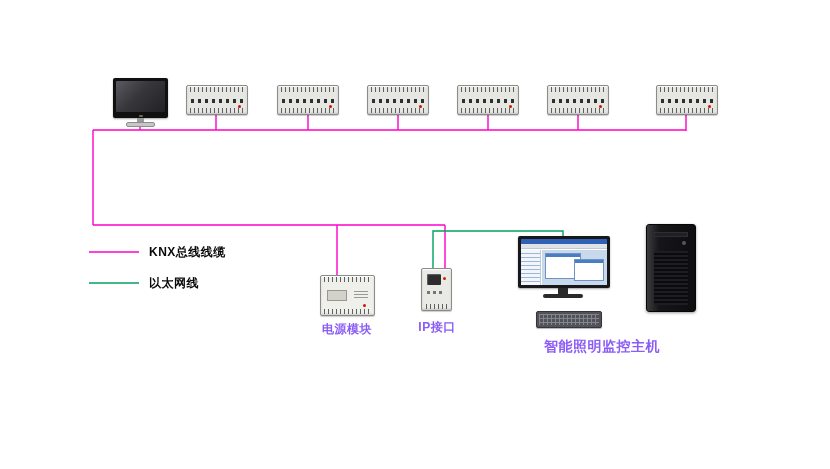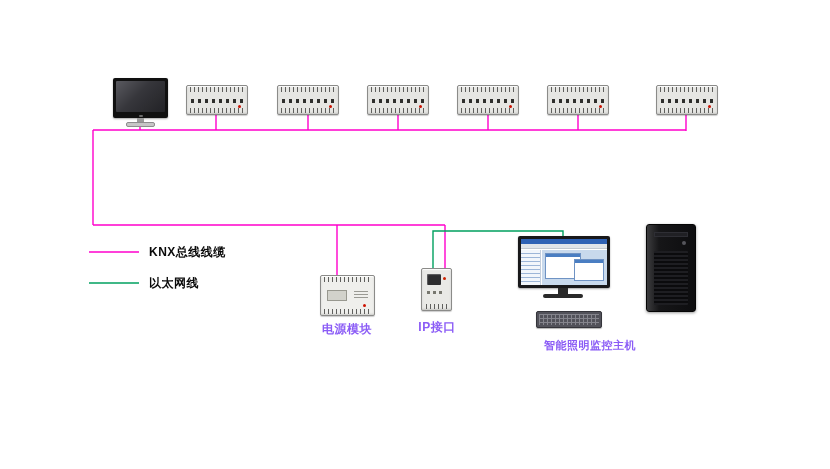--- a/index.html
+++ b/index.html
@@ -72,21 +72,21 @@
     border:1px solid #050505; border-radius:3px; box-shadow:0 1px 3px rgba(0,0,0,.4); }
   .tw-bay { position:absolute; left:7px; right:7px; top:7px; height:5px; background:#202024; border:1px solid #2e2e34; }
   .tw-power { position:absolute; right:9px; top:16px; width:4px; height:4px; background:#55555c; border-radius:50%; }
   .tw-grill { position:absolute; left:7px; right:7px; top:26px; bottom:6px; border-radius:1px;
     background:repeating-linear-gradient(180deg,#1e1e22 0 2px, #0b0b0d 2px 4px); }
 
   
   .legend-row { display:flex; align-items:center; gap:9px; height:12px; }
   .legend-label { font-size:12px; font-weight:bold; color:#0a0a0a; letter-spacing:.5px; white-space:nowrap; }
   .device-label { font-size:12px; font-weight:bold; color:#8b5cf6; text-align:center; letter-spacing:.5px; white-space:nowrap; }
-  .host-label { font-size:11px; text-align:left; }
+  .host-label { font-size:14px; text-align:left; }
 </style>
 </head>
 <body>
 
 <div class="canvas">
 
   <svg class="abs wires" width="830" height="469" viewBox="0 0 830 469">
     <path fill="none" stroke-width="1.4" stroke="#ff00cc" d="M93 130 H686 M216 115 V130 M308 115 V130 M398 115 V130 M488 115 V130 M578 115 V130 M686 115 V131 M140 126 V130 M93 130 V225 M93 225 H445 M337 225 V276 M445 225 V269"></path>
     <path fill="none" stroke-width="1.4" stroke="#00a05f" d="M433 269 V231 H563 V238"></path>
   </svg>

